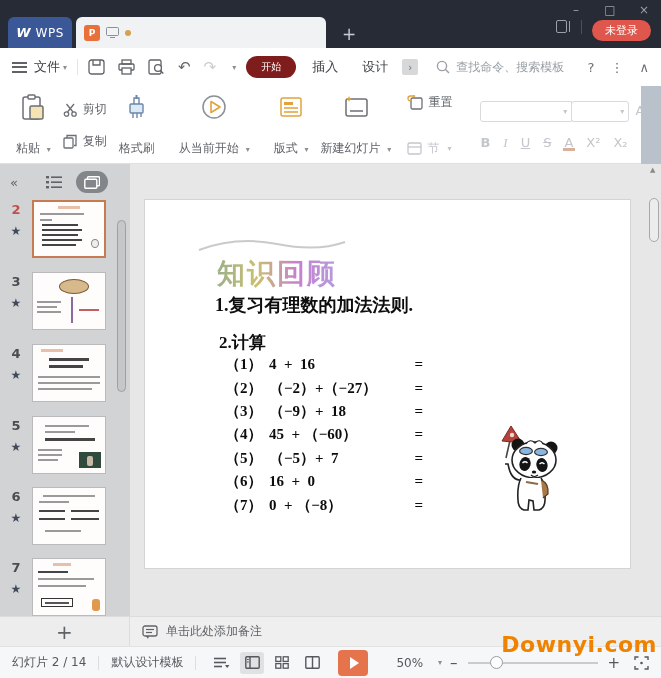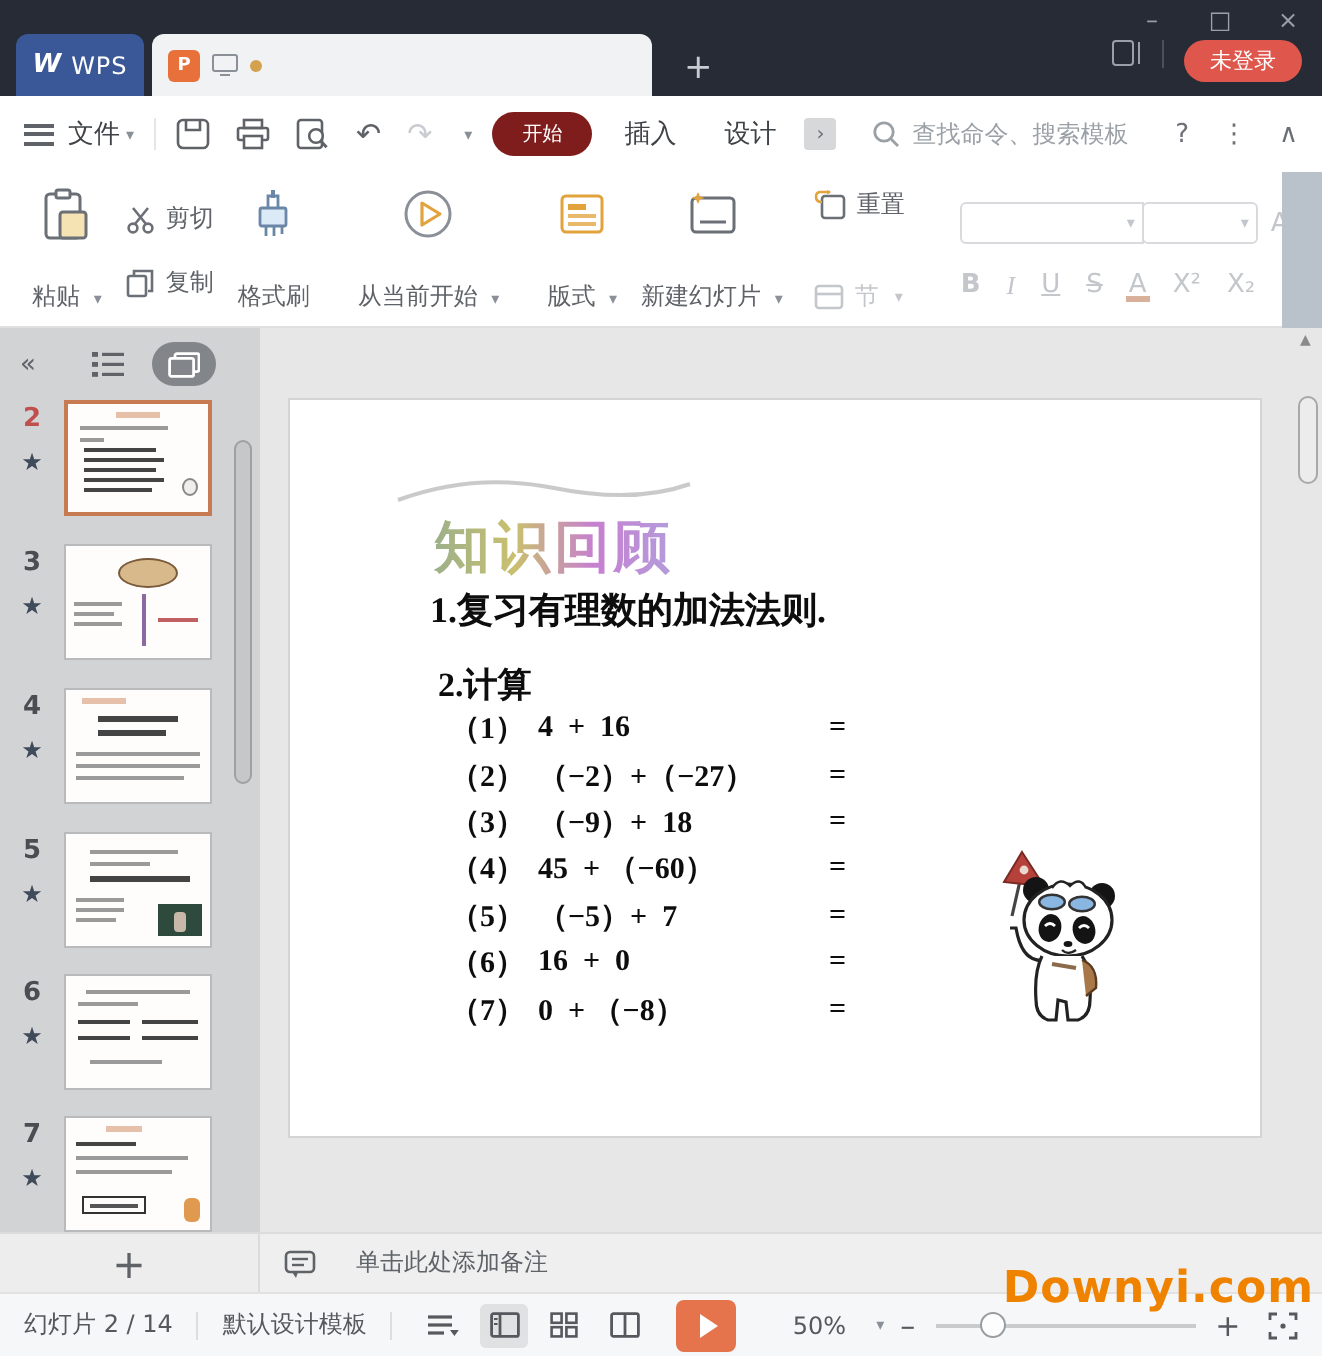--- a/index.html
+++ b/index.html
@@ -124,21 +124,21 @@
   .eq-label { width:44px; flex:0 0 auto; }
   .eq-expr { flex:1; text-align:left; white-space:pre; }
   .eq-sign { width:14px; text-align:right; flex:0 0 auto; }
   .panda { position:absolute; left:348px; top:222px; }
   
   .notesbar { position:absolute; left:0; top:616px; width:661px; height:30px; background:#efefef;
     border-top:1px solid #dcdcdc; display:flex; align-items:center; }
   .add-slide-cell { width:130px; height:100%; display:flex; align-items:center; justify-content:center;
     border-right:1px solid #dcdcdc; background:#ededee; }
   .add-slide { font-size:20px; color:#5f6368; line-height:1; }
-  .notes-content { display:flex; align-items:center; gap:20px; padding-left:12px; color:#5f6368; font-size:12px; }
+  .notes-content { display:flex; align-items:center; gap:8px; padding-left:12px; color:#5f6368; font-size:12px; }
   
   .statusbar { position:absolute; left:0; top:646px; width:661px; height:32px; background:#f6f7f8;
     border-top:1px solid #e2e2e2; display:flex; align-items:center; font-size:12px; color:#55585c; }
   .sb-item { padding:0 12px; white-space:nowrap; }
   .sb-div { width:1px; height:14px; background:#dcdedf; }
   .sb-views { display:flex; align-items:center; gap:6px; margin-left:14px; }
   .view-btn { width:24px; height:22px; display:flex; align-items:center; justify-content:center; border-radius:3px; }
   .view-btn.active { background:#dfe1e2; }
   .play-btn { width:30px; height:26px; background:#e5744d; border-radius:4px; margin-left:14px;
     display:flex; align-items:center; justify-content:center; }

